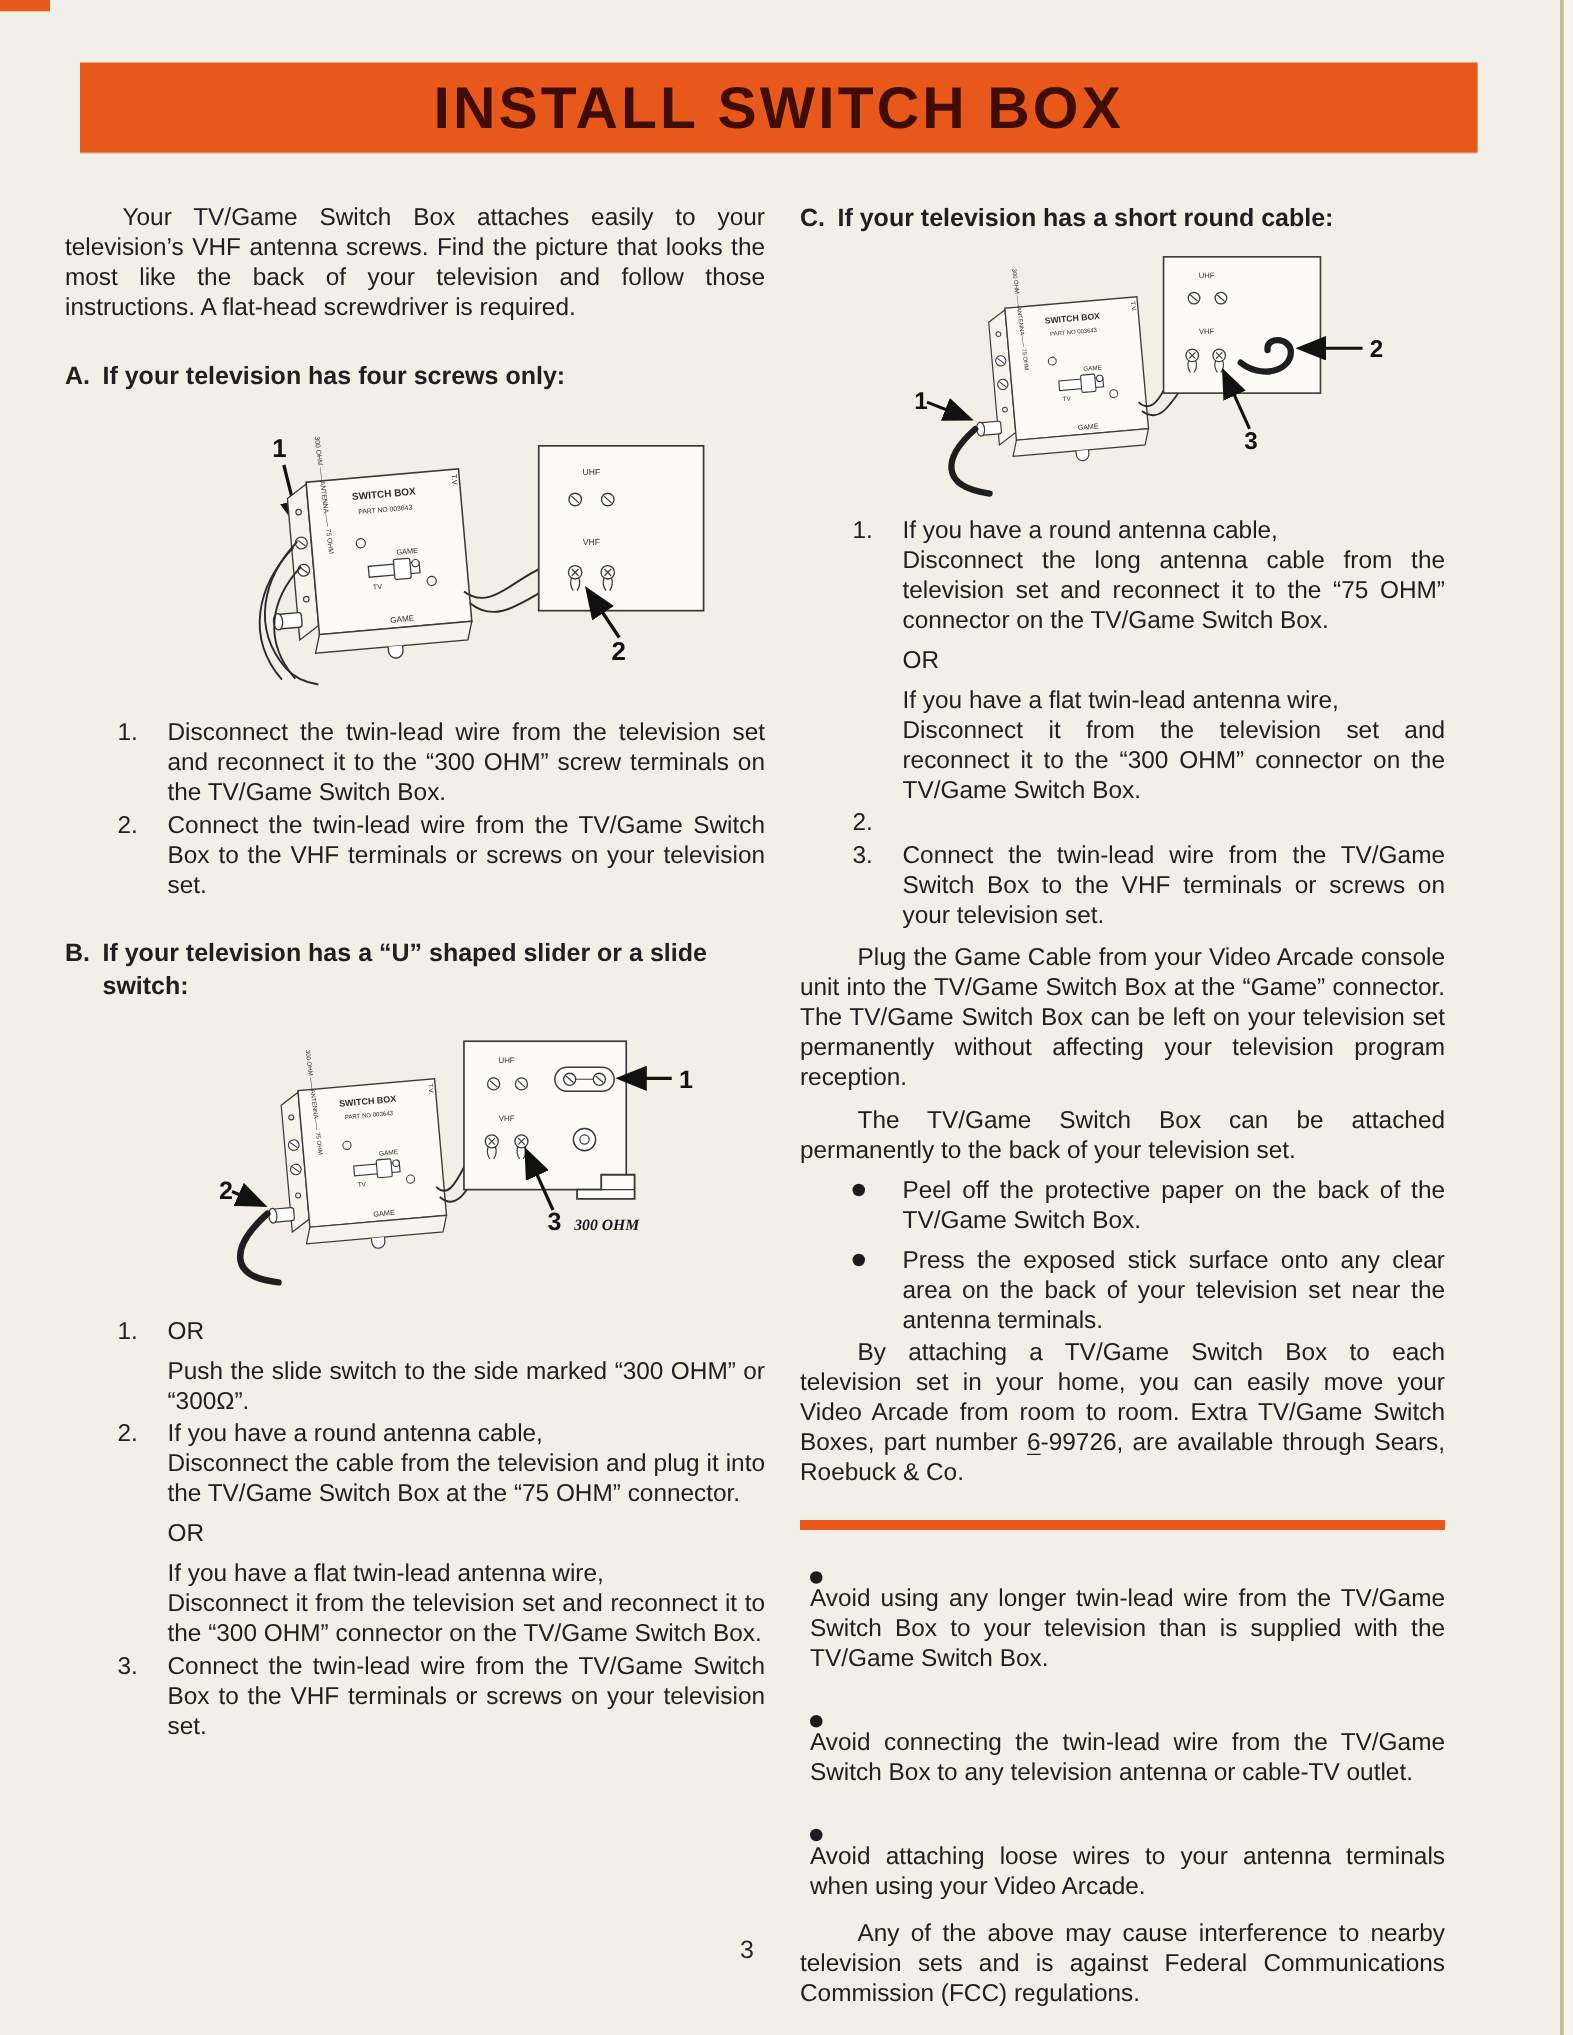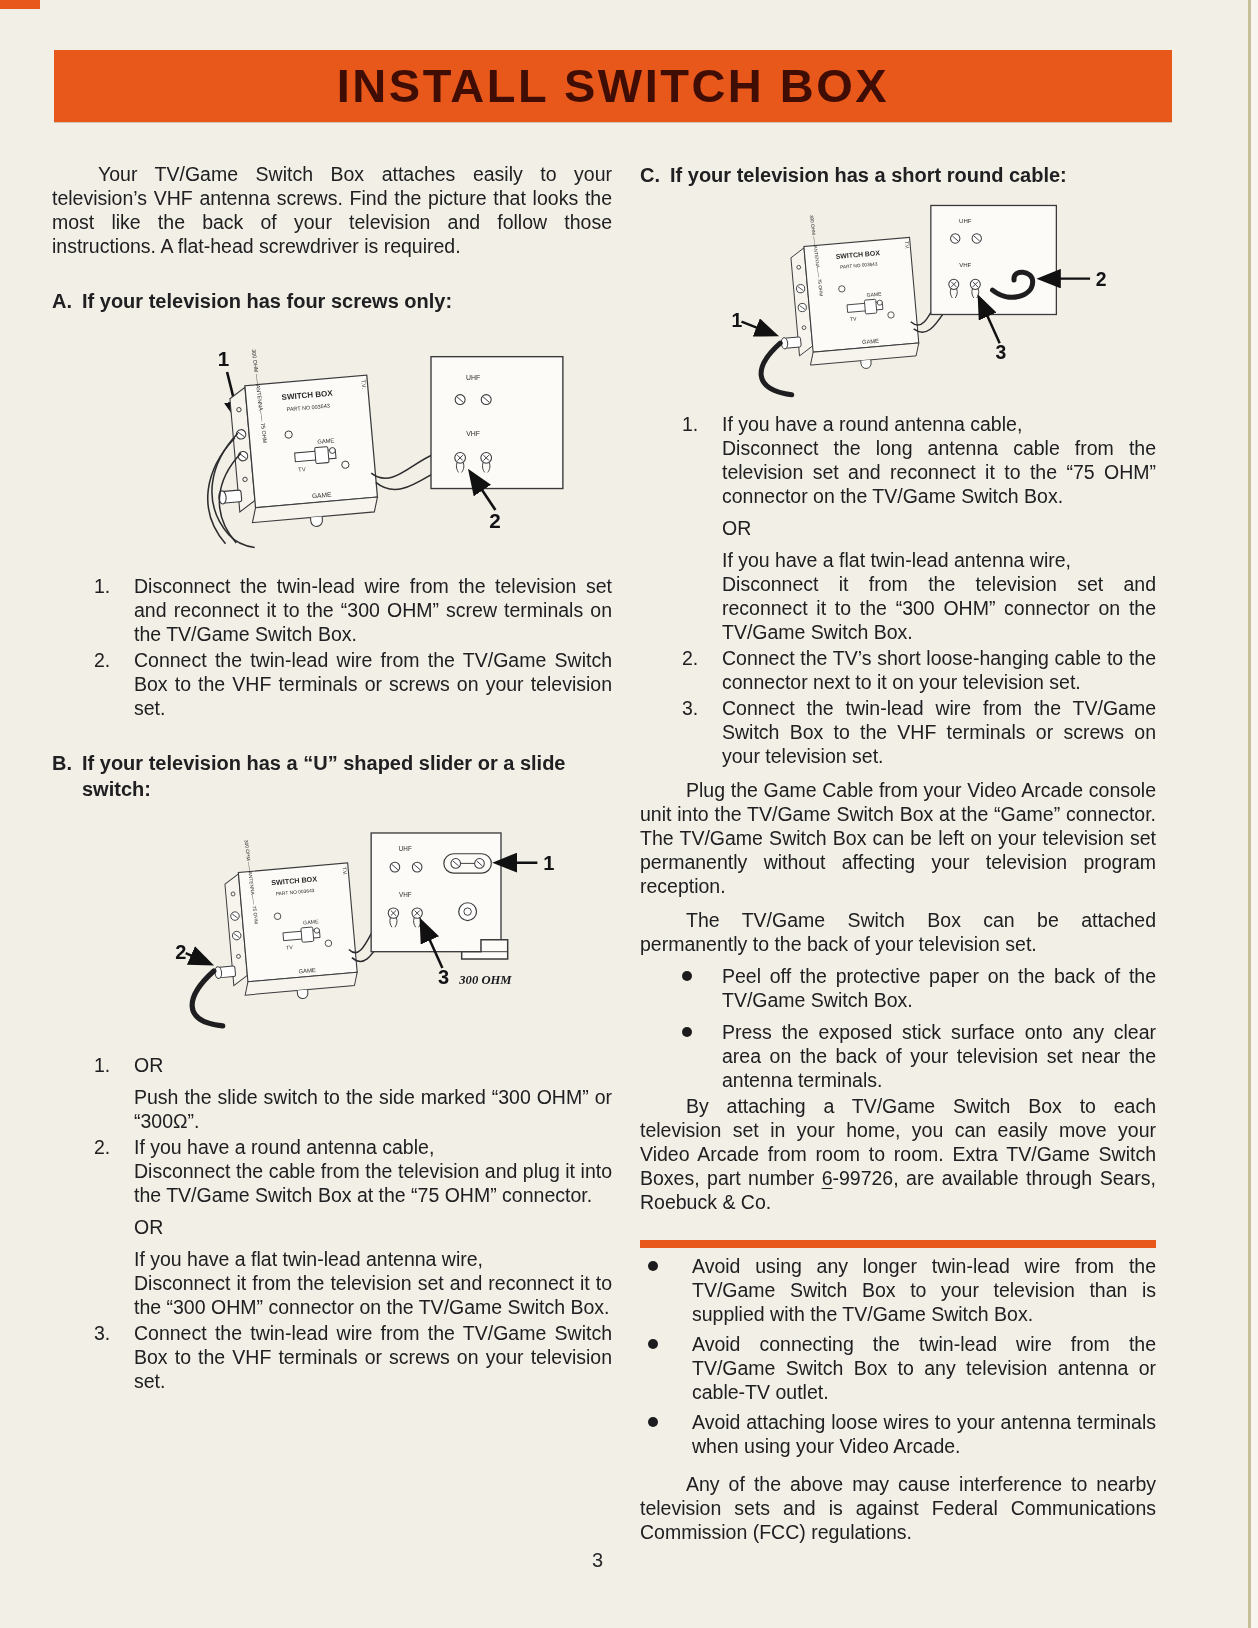--- a/index.html
+++ b/index.html
@@ -8,21 +8,21 @@
     background:#f2efe6;
     font-family:"Liberation Sans", sans-serif;
     color:#202022;
     font-size:19.5px; line-height:24px;
   }
   .corner-chip { position:absolute; left:0; top:0; width:40px; height:9px; background:#e8581b; }
   .scan-edge   { position:absolute; top:0; right:7px; width:3px; height:100%; background:#bdb68c; opacity:.85; }
   .scan-edge2  { position:absolute; top:0; right:0;  width:7px; height:100%; background:#f7f5ee; }
 
   .header-bar {
-    position:absolute; left:54px; top:50px; width:1118px; height:72px;
+    position:absolute; left:64px; top:50px; width:1118px; height:72px;
     background:#e8581b; display:flex; align-items:center; justify-content:center;
     box-shadow:0 1px 0 rgba(120,60,20,.25);
   }
   .header-title {
     font-weight:bold; font-size:47px; letter-spacing:2.5px; color:#400d05;
   }
 
   .col-left  { position:absolute; left:52px;  top:122px; width:560px; }
   .col-right { position:absolute; left:640px; top:122px; width:516px; }
 
@@ -52,21 +52,21 @@
   .dot { display:block; width:10px; height:10px; border-radius:50%; background:#1c1c1e; }
   .bullet p { flex:1; text-align:justify; }
 
   .sub-head { font-weight:bold; font-size:20px; margin-top:12px; }
   .extra-p { margin-top:2px; text-indent:46px; text-align:justify; }
   .u { text-decoration:underline; text-underline-offset:3px; }
 
   .rule { height:8px; background:#e8581b; }
   .rule-top { margin-top:26px; }
   .fcc-head { font-weight:bold; font-size:20px; line-height:26px; margin-top:26px; width:500px; }
-  .fcc-bullet { display:flex; padding-left:8px; margin-top:6px; }
+  .fcc-bullet { display:flex; padding-left:8px; margin-top:26px;flex-direction:column; }
   .fcc-dot-cell { flex:none; width:44px; padding-top:7px; }
   .fcc-bullet p { flex:1; text-align:justify; }
   .closing { margin-top:14px; text-indent:46px; text-align:justify; }
 
   .page-num { position:absolute; left:592px; top:1548px; font-size:20px; color:#28282a; }
 
   
   .ln    { stroke:#3a3a3c; stroke-width:1.3; fill:none; }
   .face  { fill:#fcfbf7; stroke:#3a3a3c; stroke-width:1.7; }
   .face2 { fill:#f6f4ed; stroke:#3a3a3c; stroke-width:1.5; }
@@ -285,23 +285,20 @@
       <div class="step-body">
         <p class="step-part">If you have a round antenna cable,
 Disconnect the long antenna cable from the television set and reconnect it to the “75 OHM” connector on the TV/Game Switch Box.</p>
         <p class="step-part">OR</p>
         <p class="step-part">If you have a flat twin-lead antenna wire,
 Disconnect it from the television set and reconnect it to the “300 OHM” connector on the TV/Game Switch Box.</p>
       </div>
     </div>
     <div class="step">
       <span class="step-num">2.</span>
-      <div class="step-body">
-          <p class="step-part">Connect the TV’s short loose-hanging cable to the connector next to it on your television set.</p>
-        </div>
     </div>
     <div class="step">
       <span class="step-num">3.</span>
       <div class="step-body">
           <p class="step-part">Connect the twin-lead wire from the TV/Game Switch Box to the VHF terminals or screws on your television set.</p>
         </div>
     </div>
   </div>
 
   <p class="body-p">Plug the Game Cable from your Video Arcade console unit into the TV/Game Switch Box at the “Game” connector. The TV/Game Switch Box can be left on your television set permanently without affecting your television program reception.</p>

